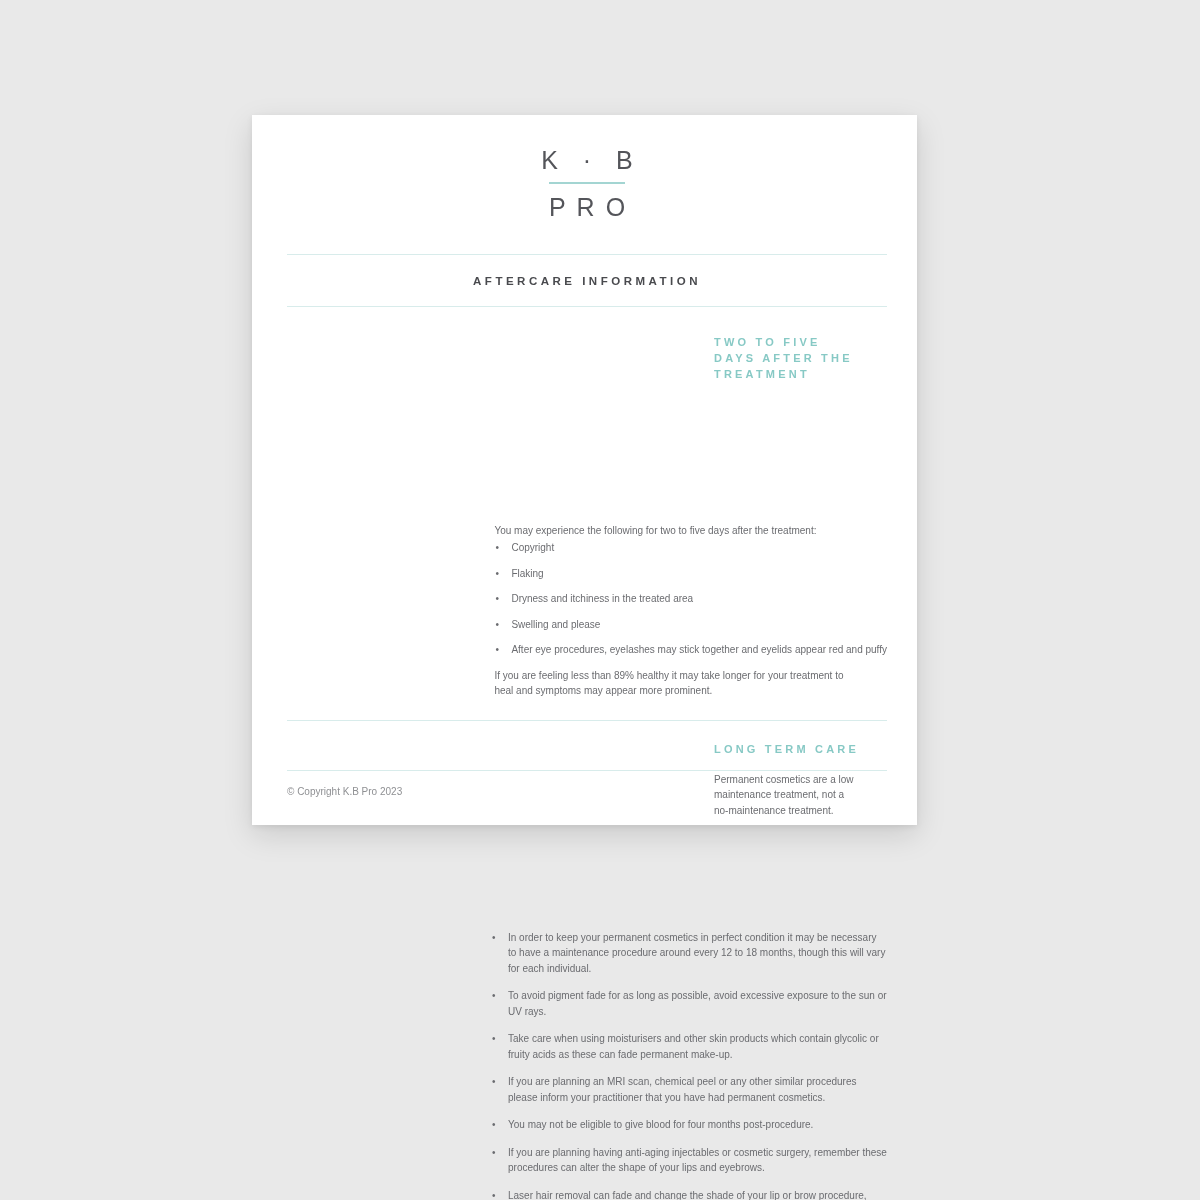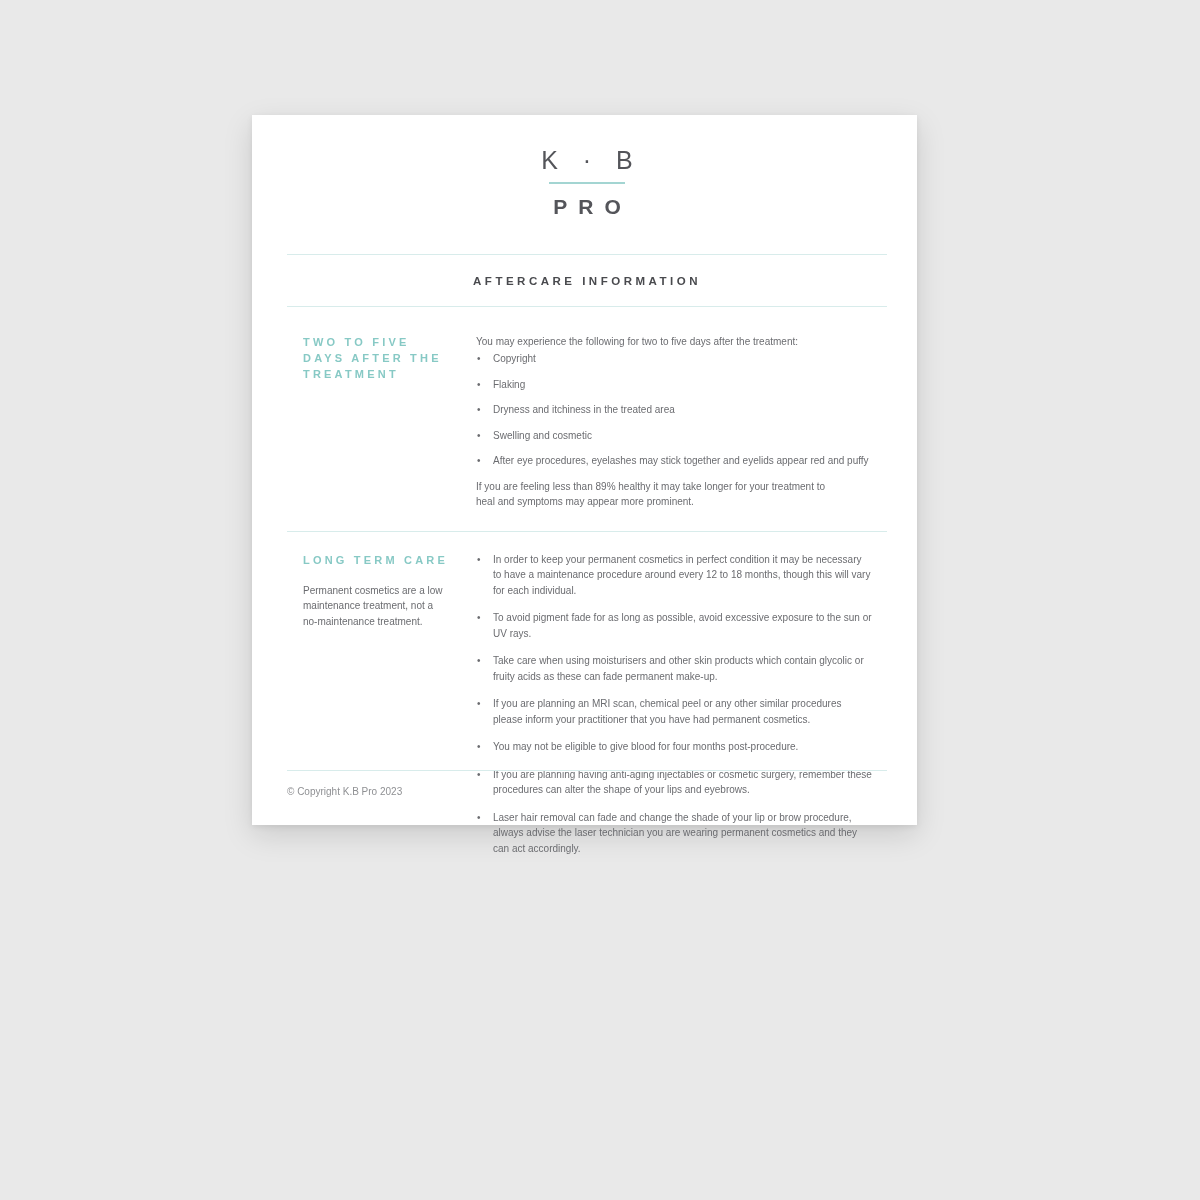--- a/index.html
+++ b/index.html
@@ -34,25 +34,24 @@
     padding-left: 9px;
     line-height: 30px;
   }
   .logo-line {
     width: 76px;
     height: 2px;
     background: #a3d5d2;
     margin: 7px auto 8px auto;
   }
   .logo-bottom {
-    font-size: 21px;
+    font-size: 25px;
     letter-spacing: 11px;
     padding-left: 11px;
     line-height: 30px;
-    font-weight: bold;
   }
   
   .divider {
     height: 1px;
     background: #d8eceb;
     border: none;
   }
   .divider-top { margin-top: 32px; }
   .divider-mid { }
   
@@ -60,21 +59,22 @@
     text-align: center;
     font-size: 11.5px;
     font-weight: 700;
     letter-spacing: 3.5px;
     color: #494a4e;
     padding: 20px 0 19px 0;
   }
   
   .section {
     display: flex;
-    align-items: flex-start;
+    align-items: flex-end;
+    flex-direction: column;
   }
   .section-1 { margin-top: 27px; }
   .section-2 { margin-top: 20px; }
   .section-left {
     width: 189px;
     flex: 0 0 189px;
     padding-left: 16px;
   }
   .section-right {
     flex: 1 1 auto;
@@ -155,21 +155,21 @@
     <div class="section section-1">
       <div class="section-left">
         <div class="section-heading">TWO TO FIVE DAYS AFTER THE TREATMENT</div>
       </div>
       <div class="section-right">
         <p class="body-text intro">You may experience the following for two to five days after the treatment:</p>
         <ul class="bullets">
           <li>Copyright</li>
           <li>Flaking</li>
           <li>Dryness and itchiness in the treated area</li>
-          <li>Swelling and cosmetic</li>
+          <li>Swelling and please</li>
           <li>After eye procedures, eyelashes may stick together and eyelids appear red and puffy</li>
         </ul>
         <p class="body-text outro">If you are feeling less than 89% healthy it may take longer for your treatment to heal and symptoms may appear more prominent.</p>
       </div>
     </div>
 
     <div class="divider" style="margin-top:21px;"></div>
 
     <div class="section section-2">
       <div class="section-left">

